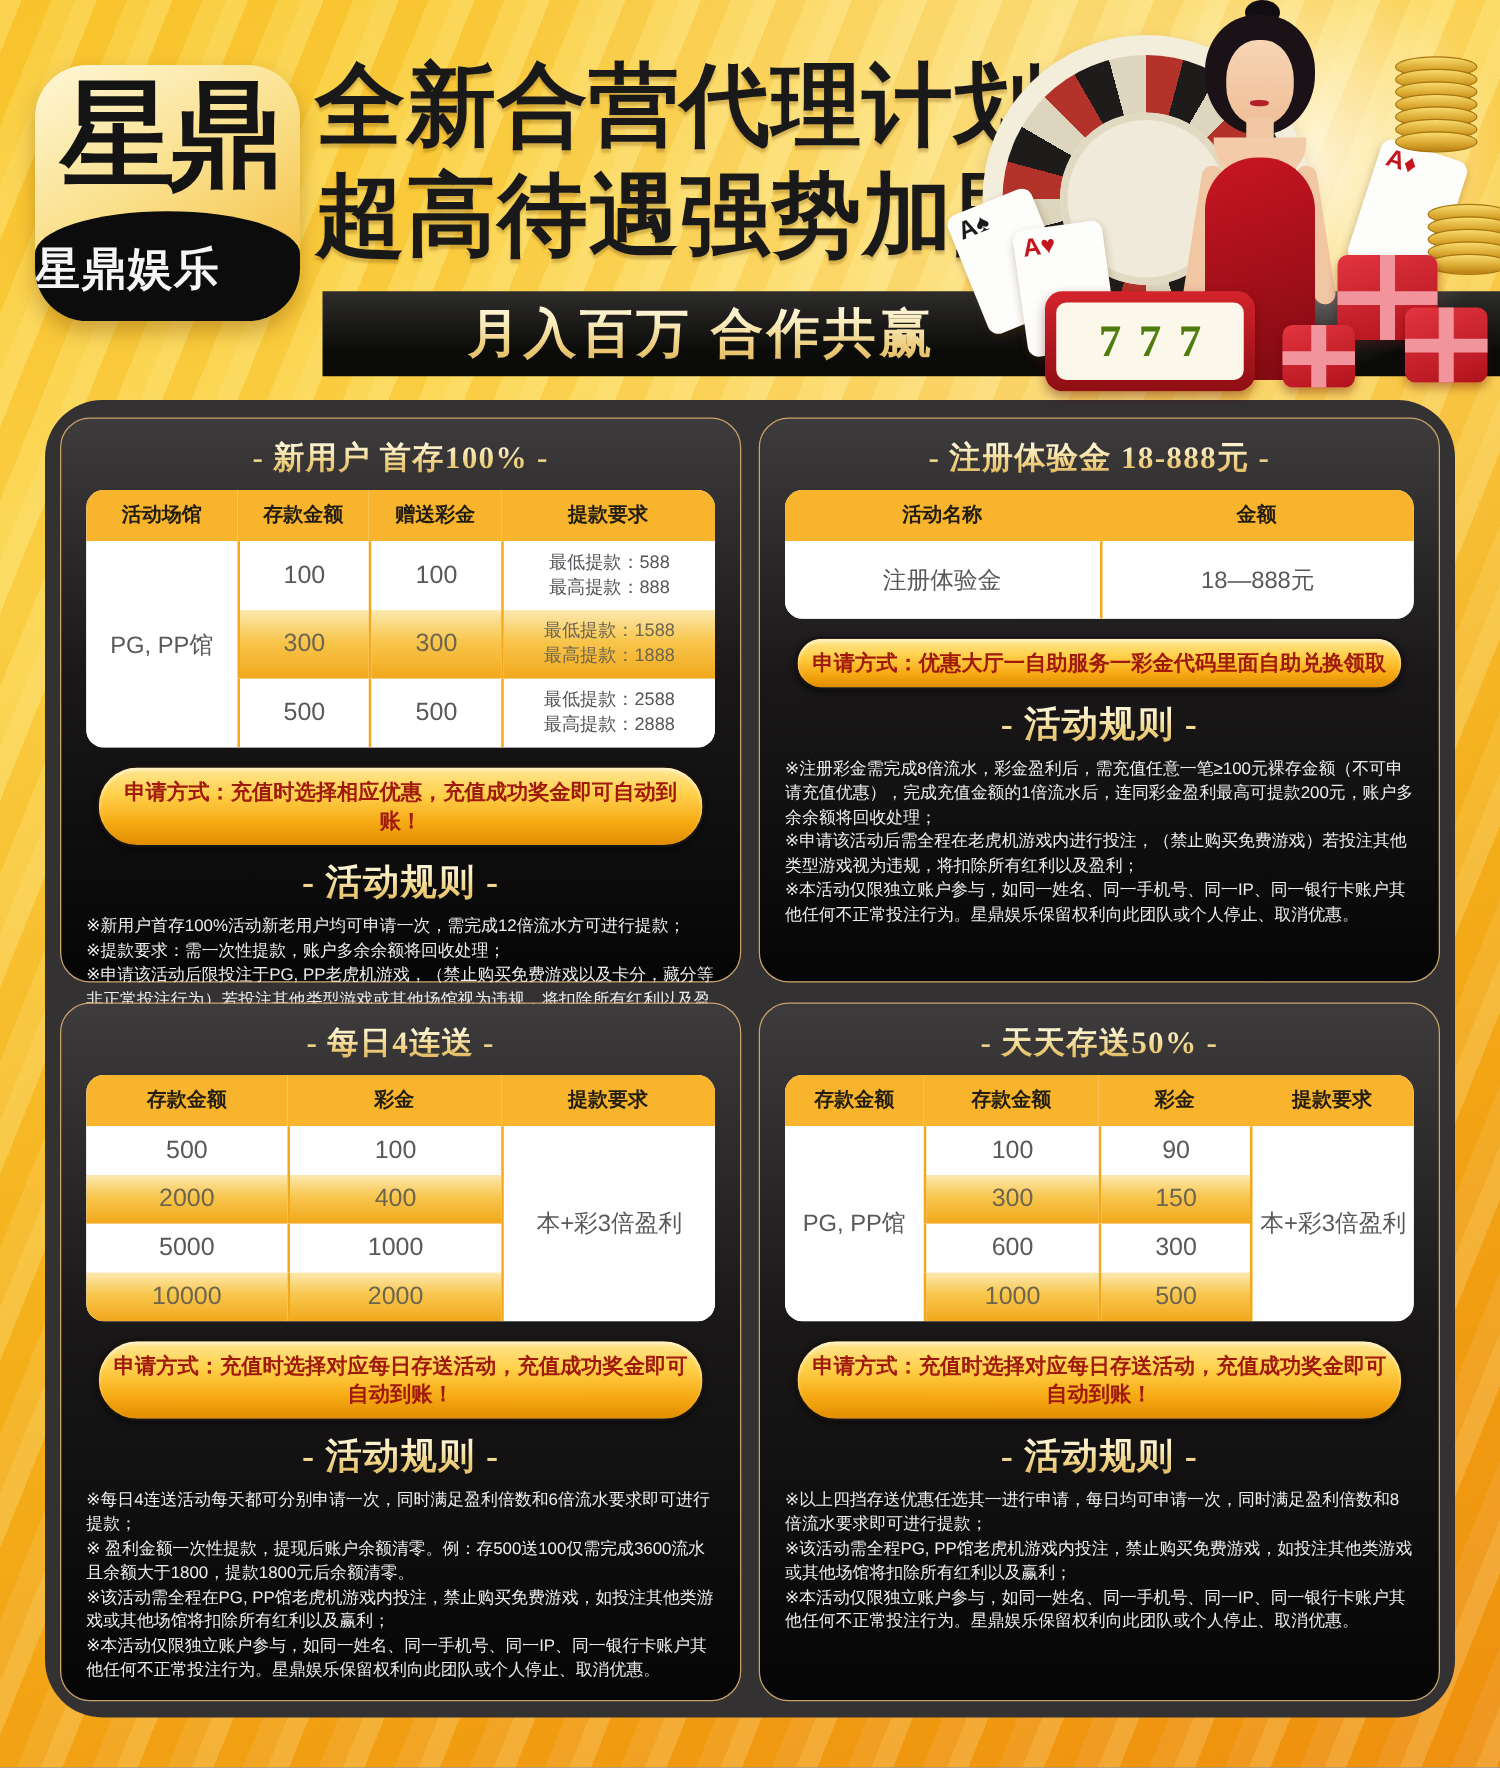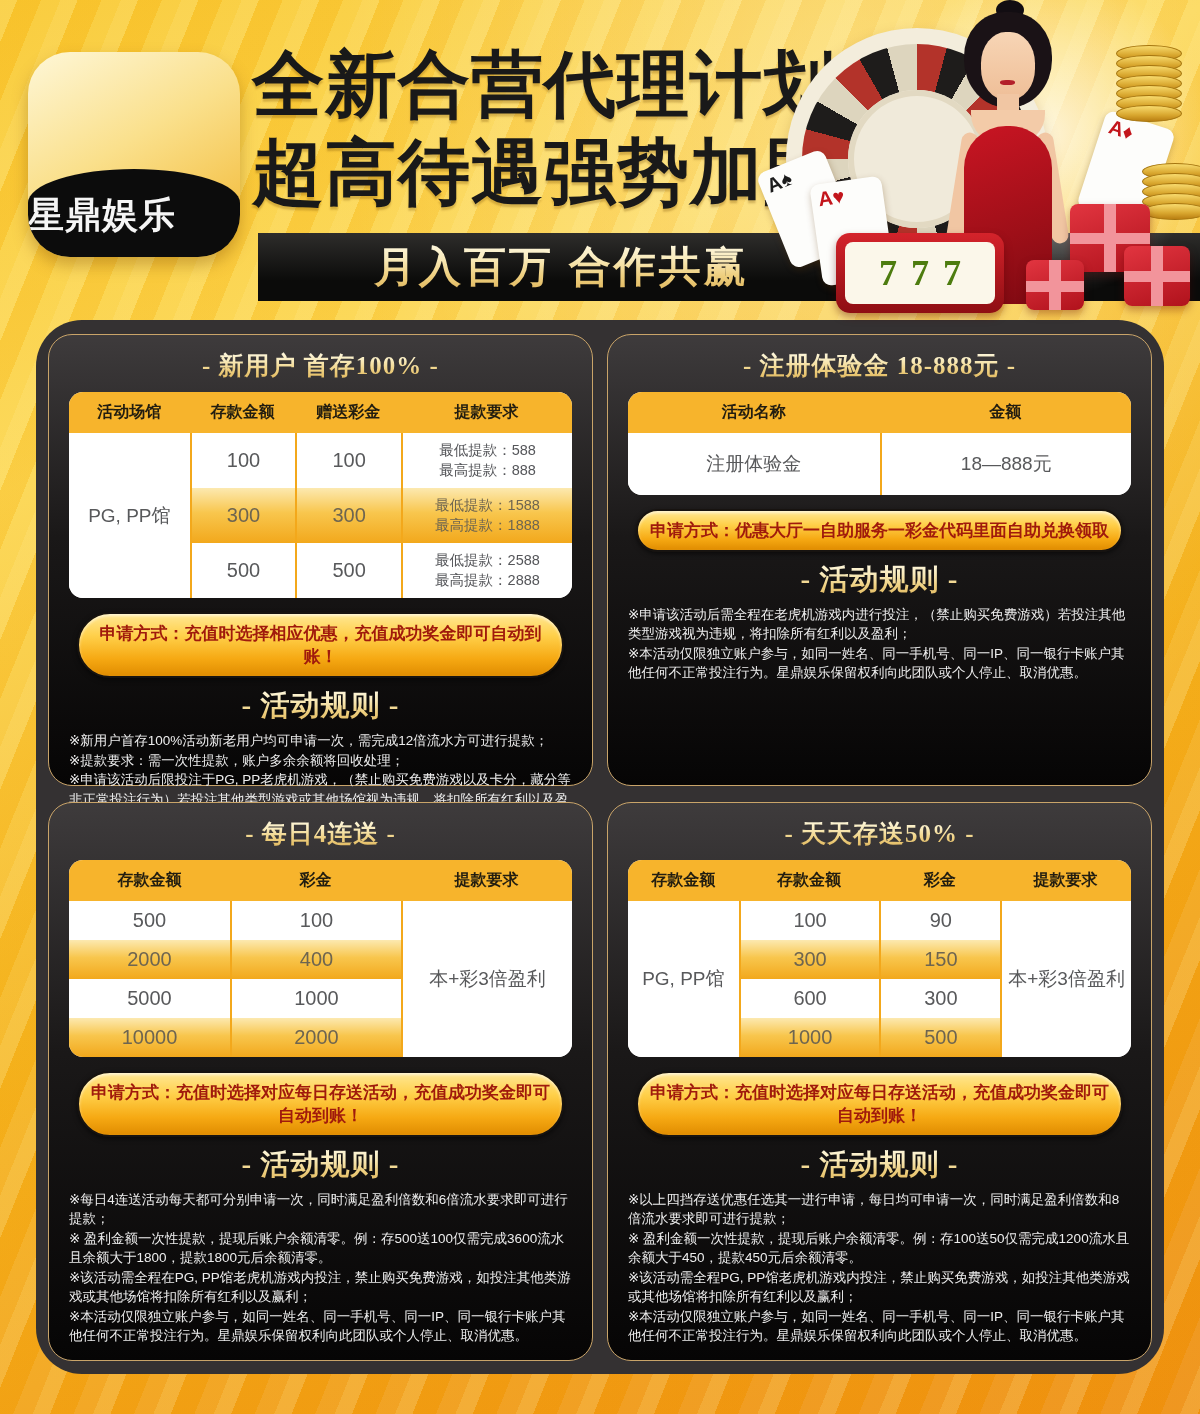--- a/index.html
+++ b/index.html
@@ -95,20 +95,21 @@
   .rules-title{margin:8px 0 5px;text-align:center;font-family:"Liberation Serif","DejaVu Serif",serif;
     font-weight:700;font-size:29px;letter-spacing:1px;}
   .rules p{margin:0;font-size:13.5px;line-height:1.44;color:#EDEDED;text-align:left;}
 </style>
 </head>
 <body>
 
 <div class="page">
 
   <div class="logo">
+    <div class="logo-main">星鼎</div>
     <div class="logo-bottom"></div>
     <div class="logo-sub">星鼎娱乐</div>
   </div>
 
   <div class="head-title">
     <div>全新合营代理计划</div>
     <div>超高待遇强势加盟</div>
   </div>
 
   <div class="slogan-bar">
@@ -249,20 +250,21 @@
         <tbody>
           <tr>
             <td class="big" style="padding:14px 4px">注册体验金</td>
             <td class="sep big" style="padding:18px 4px">18—888元</td>
           </tr>
         </tbody>
       </table>
       <button class="apply-pill">申请方式：优惠大厅一自助服务一彩金代码里面自助兑换领取</button>
       <h3 class="rules-title gtext">- 活动规则 -</h3>
       <div class="rules">
+        <p>※注册彩金需完成8倍流水，彩金盈利后，需充值任意一笔≥100元裸存金额（不可申请充值优惠），完成充值金额的1倍流水后，连同彩金盈利最高可提款200元，账户多余余额将回收处理；</p>
         <p>※申请该活动后需全程在老虎机游戏内进行投注，（禁止购买免费游戏）若投注其他类型游戏视为违规，将扣除所有红利以及盈利；</p>
         <p>※本活动仅限独立账户参与，如同一姓名、同一手机号、同一IP、同一银行卡账户其他任何不正常投注行为。星鼎娱乐保留权利向此团队或个人停止、取消优惠。</p>
       </div>
     </section>
 
     <section class="panel">
       <h2 class="panel-title gtext">- 每日4连送 -</h2>
       <table class="ptable">
         <colgroup>
             <col style="width:32%">
@@ -341,20 +343,19 @@
           <tr class="gold">
             <td class="sep band">1000</td>
             <td class="sep band">500</td>
           </tr>
         </tbody>
       </table>
       <button class="apply-pill">申请方式：充值时选择对应每日存送活动，充值成功奖金即可自动到账！</button>
       <h3 class="rules-title gtext">- 活动规则 -</h3>
       <div class="rules">
         <p>※以上四挡存送优惠任选其一进行申请，每日均可申请一次，同时满足盈利倍数和8倍流水要求即可进行提款；</p>
-        <p>※ 盈利金额一次性提款，提现后账户余额清零。例：存100送50仅需完成1200流水且余额大于450，提款450元后余额清零。</p>
         <p>※该活动需全程PG, PP馆老虎机游戏内投注，禁止购买免费游戏，如投注其他类游戏或其他场馆将扣除所有红利以及赢利；</p>
         <p>※本活动仅限独立账户参与，如同一姓名、同一手机号、同一IP、同一银行卡账户其他任何不正常投注行为。星鼎娱乐保留权利向此团队或个人停止、取消优惠。</p>
       </div>
     </section>
 
   </div>
 </div>
 
 </body></html>

